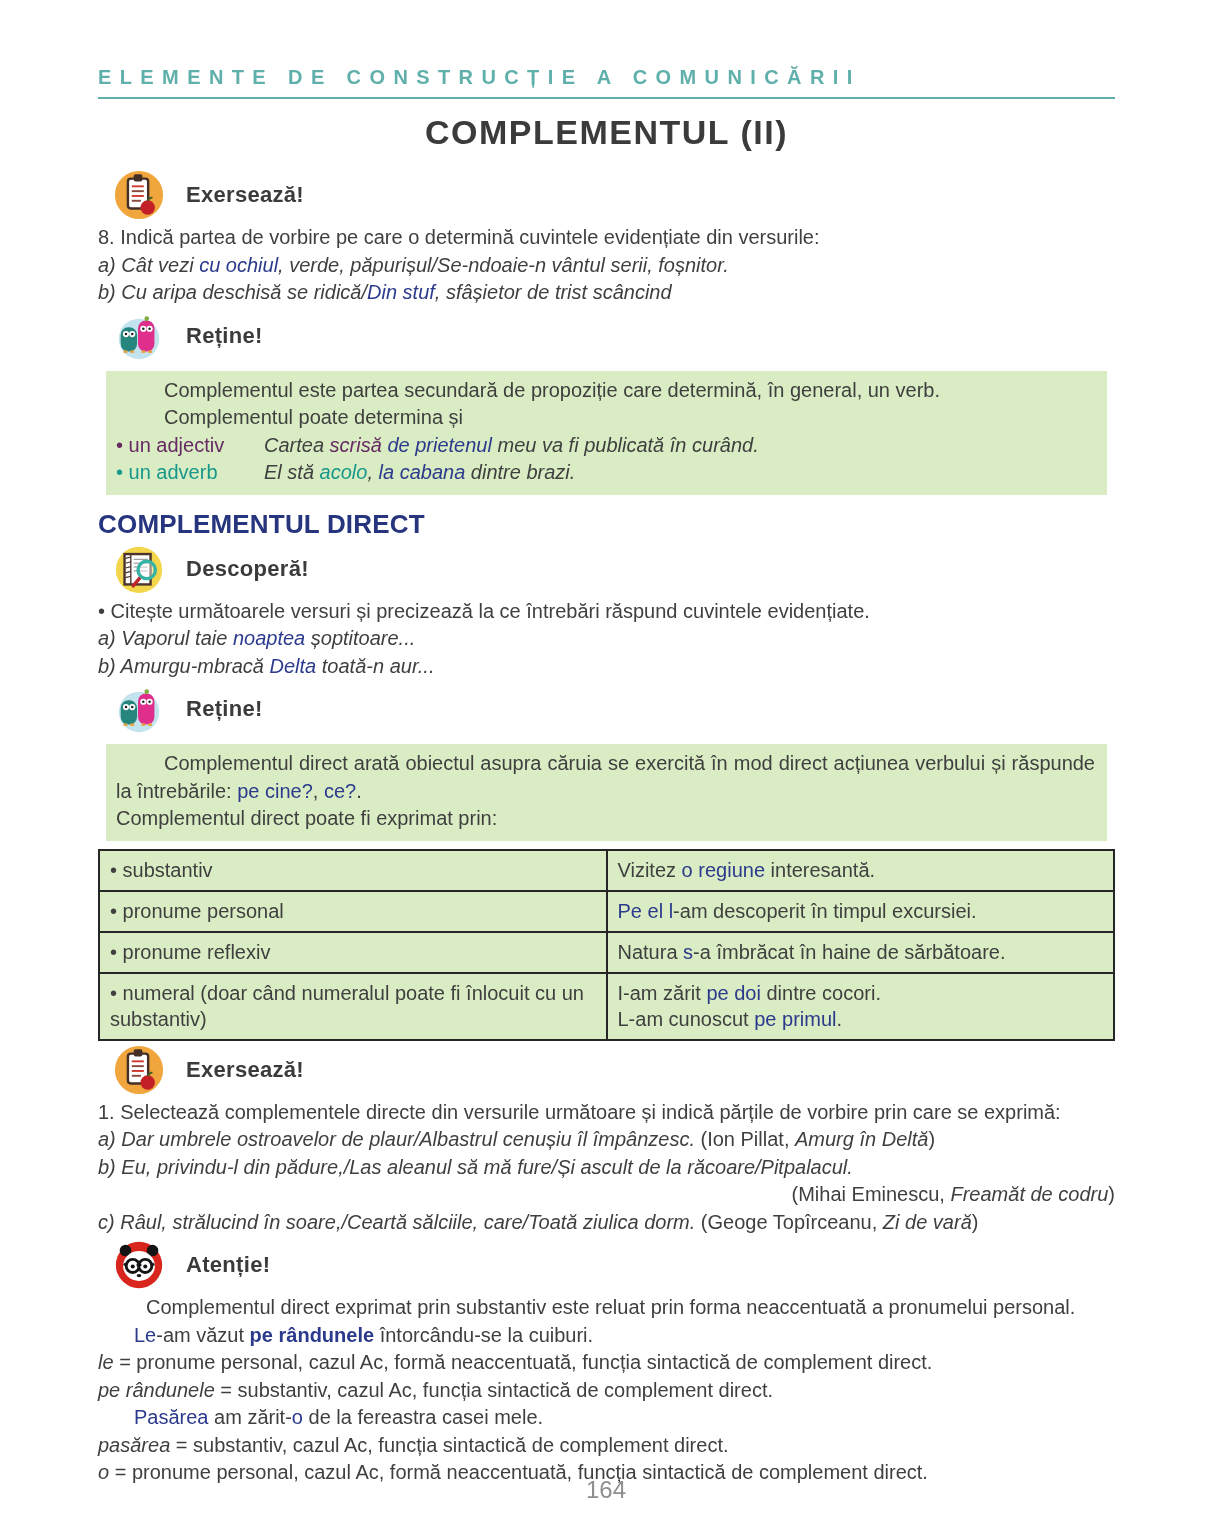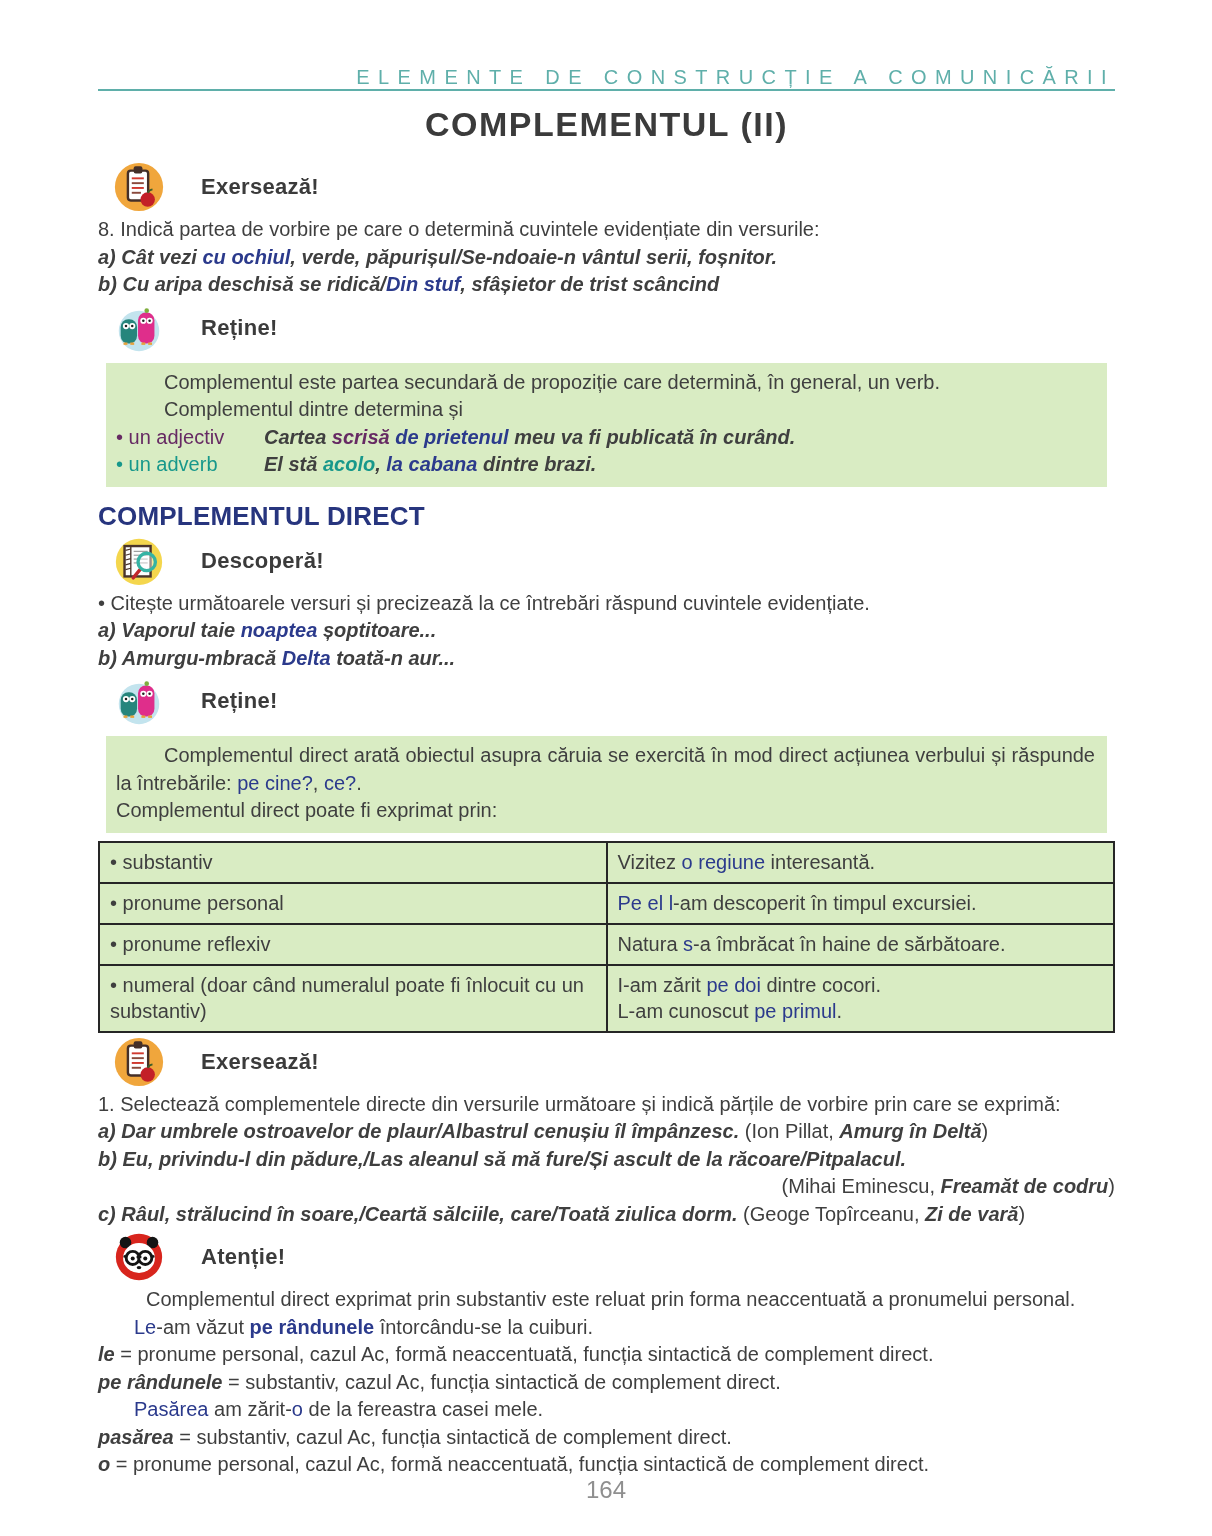--- a/index.html
+++ b/index.html
@@ -5,36 +5,36 @@
   html,body{margin:0;padding:0;}
   body{
     width:1212px;height:1536px;background:#ffffff;
     font-family:"Liberation Sans","DejaVu Sans",sans-serif;
     color:#3f3f3f;overflow:hidden;
   }
   .page{width:1212px;height:1536px;box-sizing:border-box;padding:66px 97px 0 98px;position:relative;}
 
   
   .kicker{
-    text-align:right;color:var(--teal-head);font-weight:400;font-size:20px;
-    letter-spacing:.42em;border-bottom:2.5px solid var(--teal-head);
+    text-align:left;color:var(--teal-head);font-weight:700;font-size:20px;
+    letter-spacing:.42em;padding-bottom:8px;border-bottom:2.5px solid var(--teal-head);
   }
   .doc-title{
     text-align:center;font-size:34px;font-weight:600;color:#3b3b3b;
     letter-spacing:1.5px;margin:14px 0 16px 0;
   }
 
   
-  .label-row{display:flex;align-items:center;gap:35px;margin:2px 0 2px 14px;height:54px;}
+  .label-row{display:flex;align-items:center;gap:20px;margin:2px 0 2px 14px;height:54px;}
   .label-row svg{width:54px;height:54px;flex:0 0 54px;}
   .label-row .lbl{font-size:22px;font-weight:700;color:#3b3b3b;letter-spacing:.3px;}
 
   
   .line{font-size:20px;line-height:27.5px;}
-  .it{font-style:italic;font-weight:bold;}
+  .it{font-style:italic;}
   .b{font-weight:700;}
   .blue{color:var(--blue);}
   .purple{color:var(--purple);}
   .teal{color:var(--teal);}
   .ind48{text-indent:48px;}
   .ind36{padding-left:36px;}
   .just{text-align:justify;}
   .attr-line{text-align:right;}
 
   
@@ -105,21 +105,21 @@
       <circle cx="32.5" cy="20.5" r="1.3" fill="#222222"></circle>
         <circle cx="39" cy="20.5" r="1.3" fill="#222222"></circle>
       <circle cx="36" cy="10" r="2.4" fill="#7fae3e"></circle>
       <rect x="30.5" y="43" width="4" height="2.5" fill="#e8a23c"></rect>
         <rect x="37.5" y="43" width="4" height="2.5" fill="#e8a23c"></rect>
     </svg>
     <span class="lbl">Reține!</span>
   </div>
   <div class="green-box">
     <div class="line ind48"><span>Complementul este partea secundară de propoziție care determină, în general, un verb.</span></div>
-    <div class="line ind48"><span>Complementul dintre determina și</span></div>
+    <div class="line ind48"><span>Complementul poate determina și</span></div>
     <div class="gb-item line">
       <span class="gb-label"><span class="purple">• un adjectiv</span></span>
       <span><span class="it">Cartea </span><span class="it purple">scrisă</span><span class="it"> </span><span class="it blue">de prietenul</span><span class="it"> meu va fi publicată în curând.</span></span>
     </div>
     <div class="gb-item line">
       <span class="gb-label"><span class="teal">• un adverb</span></span>
       <span><span class="it">El stă </span><span class="it teal">acolo</span><span class="it">, </span><span class="it blue">la cabana</span><span class="it"> dintre brazi.</span></span>
     </div>
   </div>
 

